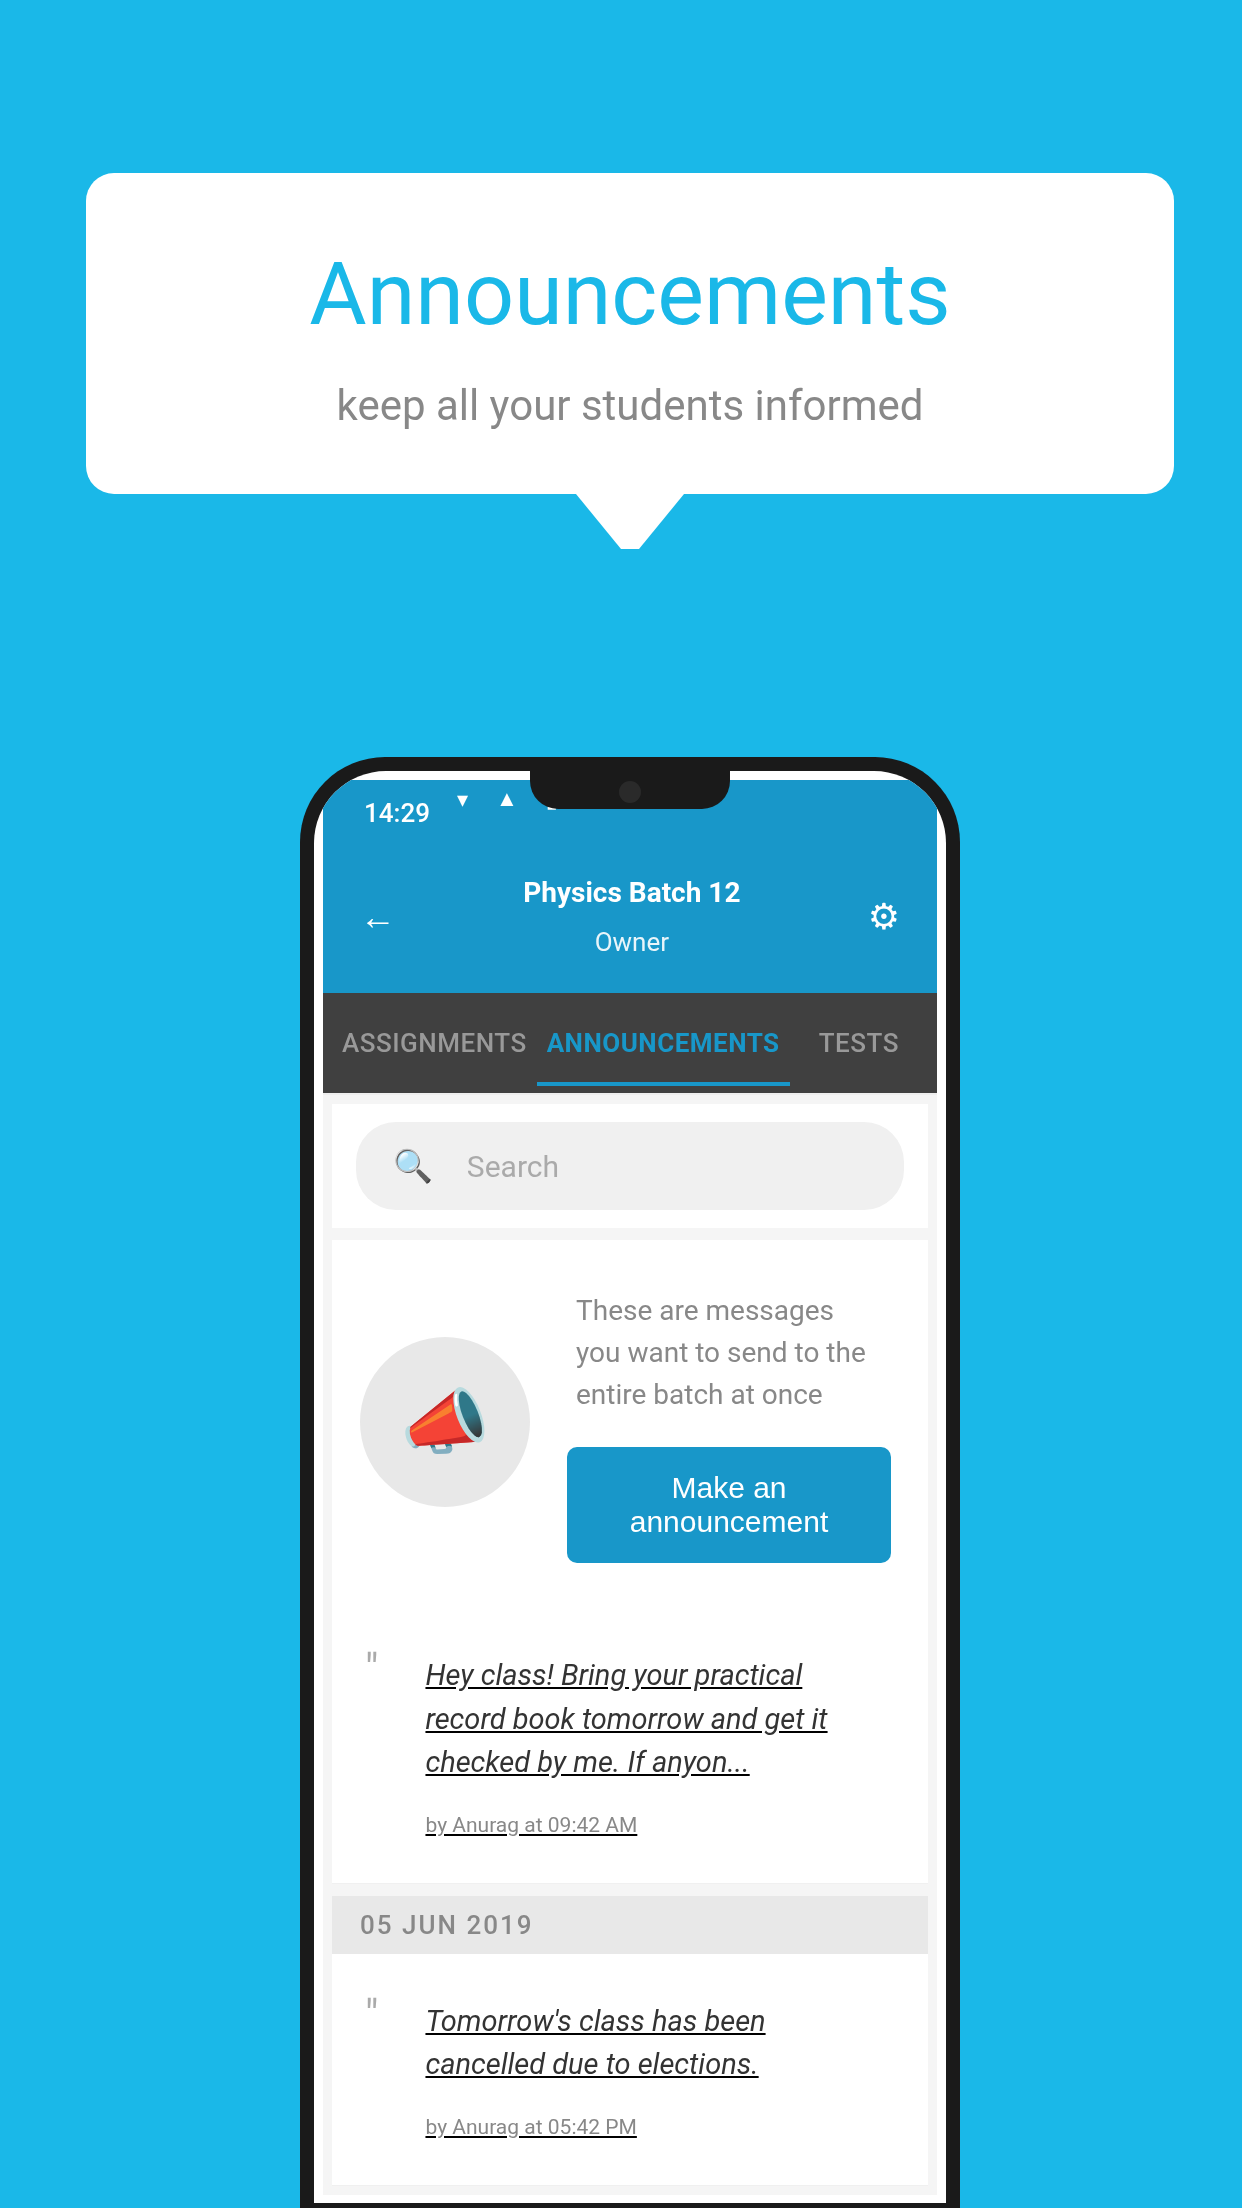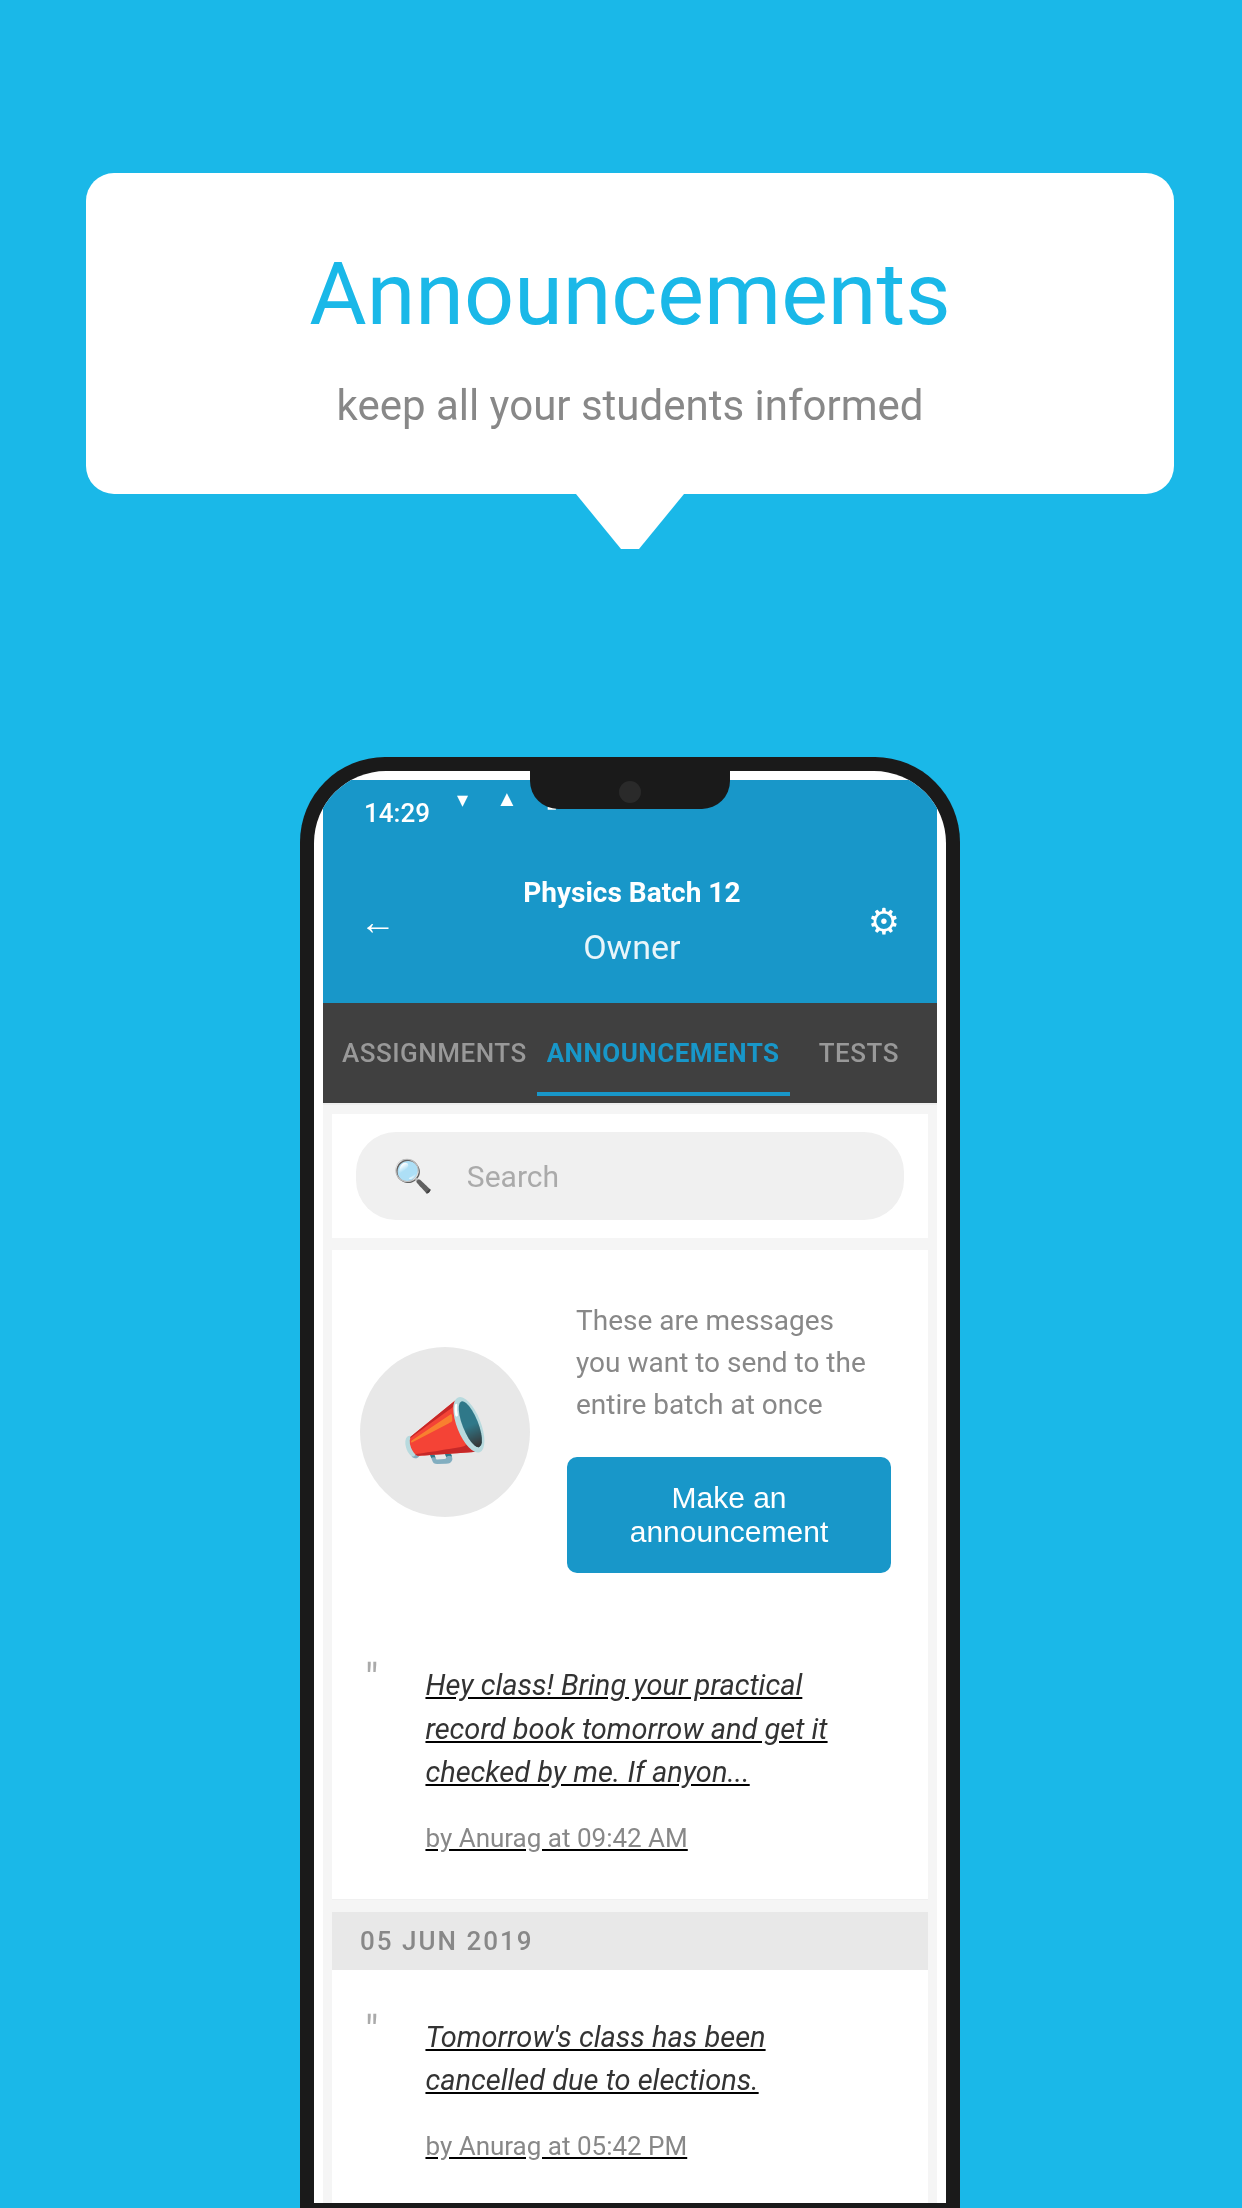--- a/index.html
+++ b/index.html
@@ -149,21 +149,21 @@
       text-align: center;
     }
 
     .header-title {
       font-size: 28px;
       font-weight: 700;
       color: white;
     }
 
     .header-subtitle {
-      font-size: 34px;
+      font-size: 26px;
       color: rgba(255,255,255,0.9);
       font-weight: 400;
     }
 
     .gear-btn {
       font-size: 36px;
       color: white;
       cursor: pointer;
     }
 
@@ -319,21 +319,21 @@
     .announcement-text {
       color: #333;
       font-size: 29px;
       font-style: italic;
       line-height: 1.5;
       margin-bottom: 10px;
     }
 
     .announcement-author {
       color: #888;
-      font-size: 26px;
+      font-size: 21px;
     }
   </style>
 </head>
 <body>
 
 <div class="speech-bubble-wrapper">
   <div class="speech-bubble">
     <div class="speech-bubble-title">Announcements</div>
     <div class="speech-bubble-subtitle">keep all your students informed</div>
   </div>

